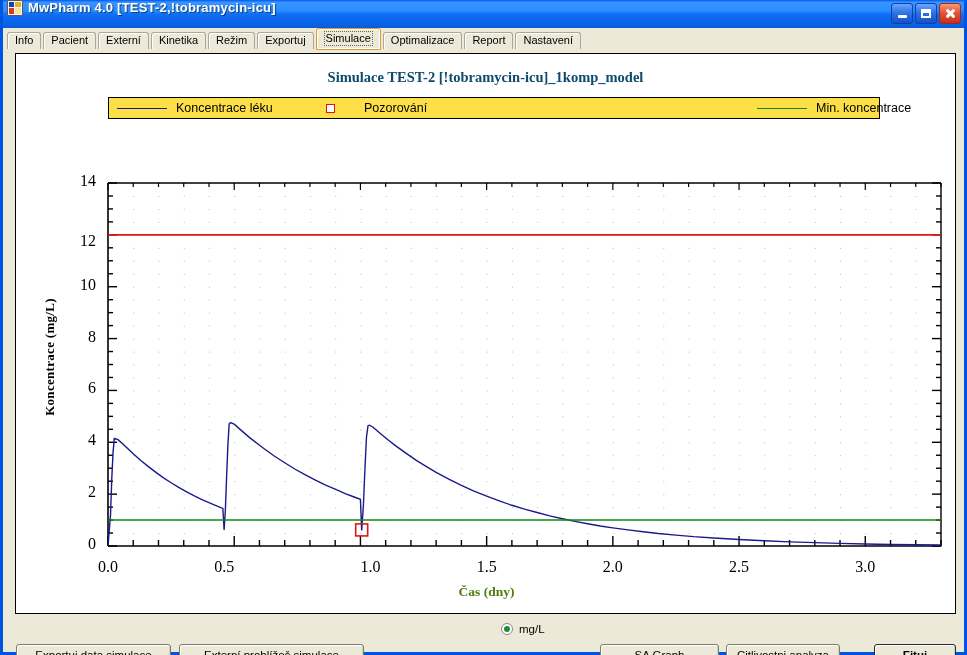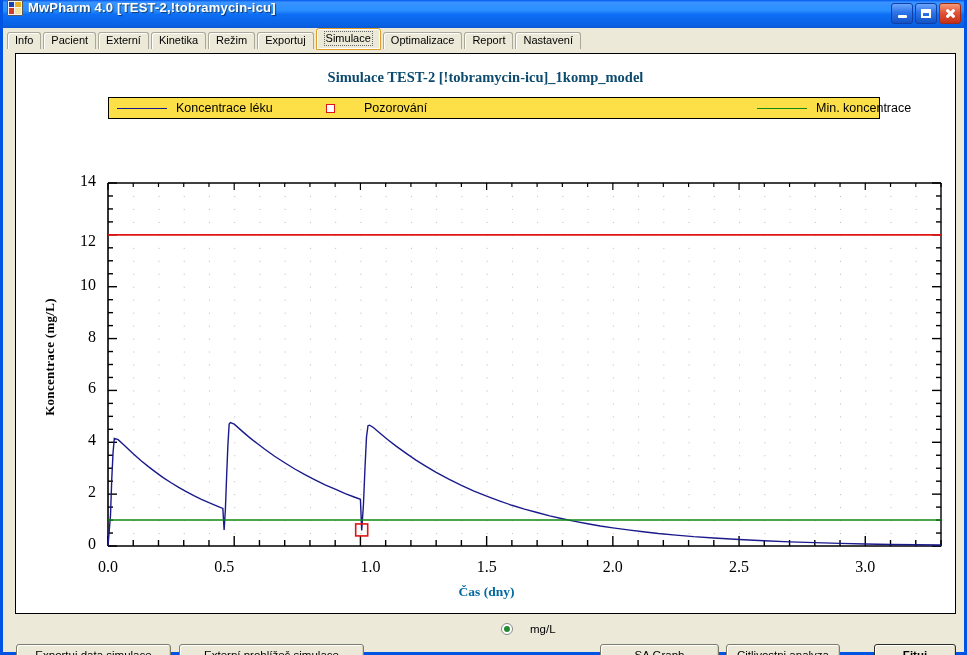--- a/index.html
+++ b/index.html
@@ -115,31 +115,31 @@
   .ylabel{
     position:absolute;left:-166px;top:295px;width:400px;text-align:center;
     transform:rotate(-90deg);
     font-family:"Liberation Serif", serif;
     font-size:13px;font-weight:bold;color:#000;
     letter-spacing:.3px;
   }
   .xlabel{
     position:absolute;left:0;right:0;top:530px;text-align:center;
     font-family:"Liberation Serif", serif;
-    font-size:13.5px;font-weight:bold;color:#0369a1;
+    font-size:13.5px;font-weight:bold;color:#4d7c0f;
   }
   .tick-lbl{position:absolute;font-size:16px;color:#000;font-family:Liberation Serif, serif;}
 
   
   .note{
     position:absolute;left:13px;top:569px;
     font-size:11.5px;font-weight:bold;color:#000;white-space:nowrap;
   }
   .unit-radio{
-    position:absolute;left:498px;top:574px;display:flex;align-items:flex-start;gap:17px;
+    position:absolute;left:498px;top:574px;display:flex;align-items:flex-start;gap:6px;
   }
   .radio-dot{
     width:12px;height:12px;border-radius:50%;box-sizing:border-box;
     border:1px solid #8a8a8a;background:#fff;
     display:flex;align-items:center;justify-content:center;
   }
   .radio-dot span{width:6px;height:6px;border-radius:50%;background:#1f8a2e;display:block;}
   .unit-lbl{font-size:11.5px;color:#000;}
 
   .btn{

